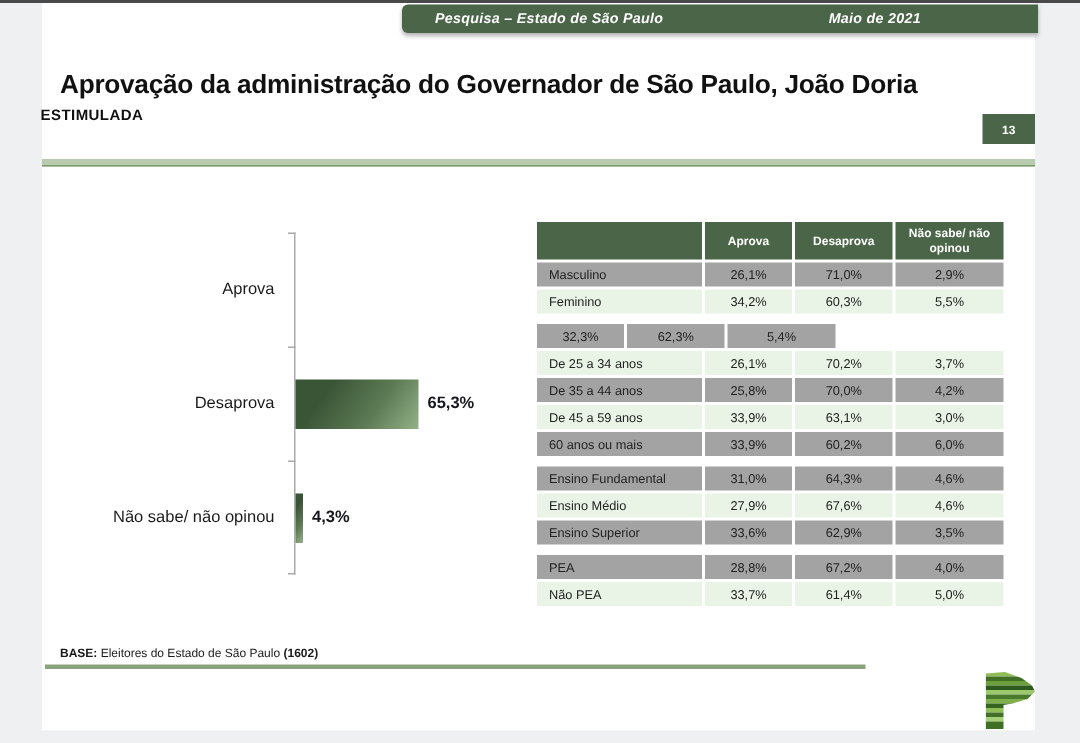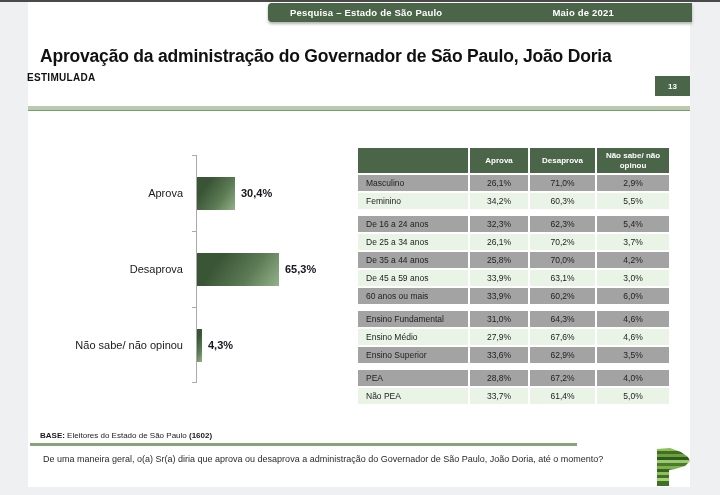--- a/index.html
+++ b/index.html
@@ -5,21 +5,21 @@
   html,body{margin:0;padding:0;background:#e9ebed;}
   *{box-sizing:border-box;font-family:"Liberation Sans", sans-serif;}
   .viewport{position:relative;width:720px;height:495px;background:#eef0f2;overflow:hidden;}
   .top-line{position:absolute;left:0;top:0;width:720px;height:2px;background:#4a4a4a;}
   .slide{position:absolute;left:28px;top:2px;width:662px;height:485px;background:#ffffff;}
 
   
   .ribbon{position:absolute;left:268px;top:3px;width:424px;height:19px;background:#4a6547;
           border-radius:4px 0 0 4px;box-shadow:0 2px 3px rgba(0,0,0,.3);
           display:flex;align-items:center;justify-content:space-between;
-          padding:0 78px 0 22px;}
+          padding:0 78px 0 22px;font-style:italic;}
   .ribbon span{color:#ffffff;font-size:9.5px;font-weight:bold;letter-spacing:.2px;white-space:nowrap;}
 
   .title{position:absolute;left:40px;top:46px;width:640px;font-size:17.5px;font-weight:bold;color:#111111;letter-spacing:-.2px;}
   .subtitle{position:absolute;left:27px;top:72px;font-size:10px;font-weight:bold;color:#111111;letter-spacing:.3px;}
   .title-divider{position:absolute;left:28px;top:106px;width:662px;height:5px;background:#b9cbae;border-bottom:1px solid #7d9a6d;}
   .page-box{position:absolute;left:655px;top:76px;width:35px;height:20px;background:#4a6547;
             color:#fff;font-size:8px;font-weight:bold;display:flex;align-items:center;justify-content:center;}
 
   
   .chart{position:absolute;left:40px;top:155px;width:305px;height:228px;}
@@ -75,24 +75,20 @@
 
   <div class="chart">
     <div class="chart-axis"></div>
     <div class="chart-tick" style="top:0;"></div>
     <div class="chart-tick" style="top:76px;"></div>
     <div class="chart-tick" style="top:152px;"></div>
     <div class="chart-tick" style="top:227px;"></div>
     <div class="chart-rows" id="chart-rows">
         <div class="chart-row">
           <div class="chart-cat">Aprova</div>
-          <div class="chart-barwrap">
-            <div class="chart-bar" style="width: 38px;"></div>
-            <span class="chart-val">30,4%</span>
-          </div>
         </div>
         <div class="chart-row">
           <div class="chart-cat">Desaprova</div>
           <div class="chart-barwrap">
             <div class="chart-bar" style="width: 82px;"></div>
             <span class="chart-val">65,3%</span>
           </div>
         </div>
         <div class="chart-row">
           <div class="chart-cat">Não sabe/ não opinou</div>
@@ -121,21 +117,20 @@
           </div>
           <div class="trow shade-b">
             <div class="tcell c0">Feminino</div>
             <div class="tcell c1">34,2%</div>
             <div class="tcell c2">60,3%</div>
             <div class="tcell c3">5,5%</div>
           </div>
         </div>
         <div class="tgroup">
           <div class="trow shade-a">
-            <div class="tcell c0">De 16 a 24 anos</div>
             <div class="tcell c1">32,3%</div>
             <div class="tcell c2">62,3%</div>
             <div class="tcell c3">5,4%</div>
           </div>
           <div class="trow shade-b">
             <div class="tcell c0">De 25 a 34 anos</div>
             <div class="tcell c1">26,1%</div>
             <div class="tcell c2">70,2%</div>
             <div class="tcell c3">3,7%</div>
           </div>
@@ -192,21 +187,20 @@
             <div class="tcell c3">5,0%</div>
           </div>
         </div>
       </div>
   </div>
 
   <div class="base-line">
     <b>BASE:</b><span> Eleitores do Estado de São Paulo </span><b>(1602)</b>
   </div>
   <div class="footer-divider"></div>
-  <div class="question">De uma maneira geral, o(a) Sr(a) diria que aprova ou desaprova a administração do Governador de São Paulo, João Doria, até o momento?</div>
 
   <svg class="logo" viewBox="0 0 34 38">
     <defs>
       <clipPath id="pclip">
         <polygon points="0,1 13,0 24,4 31,9 33,13 28,18 18,21 12,22 12,38 0,38"></polygon>
       </clipPath>
     </defs>
     <g clip-path="url(#pclip)">
       <rect x="0" y="0" width="34" height="3" fill="#8fbe58"></rect>
       <rect x="0" y="3" width="34" height="3" fill="#3f7023"></rect>

